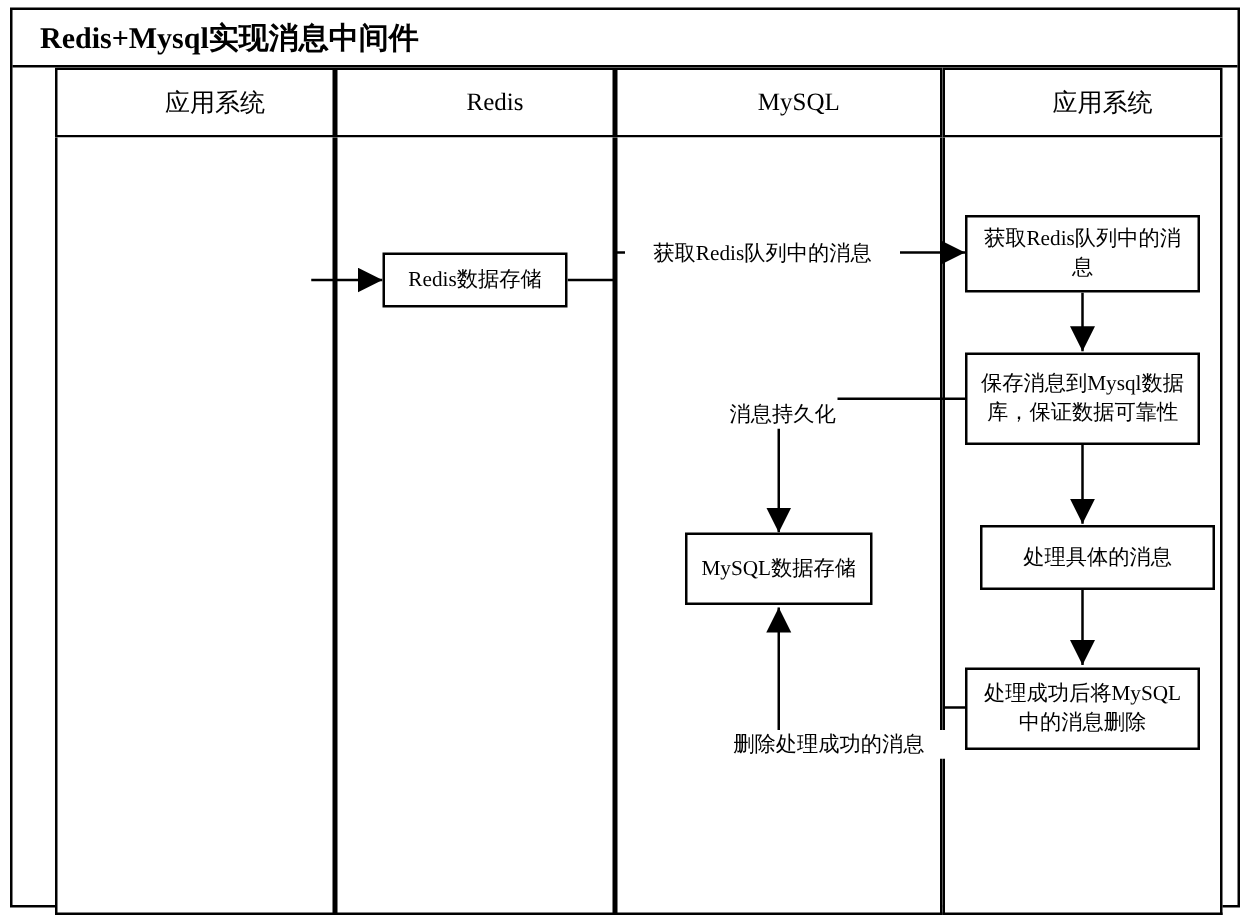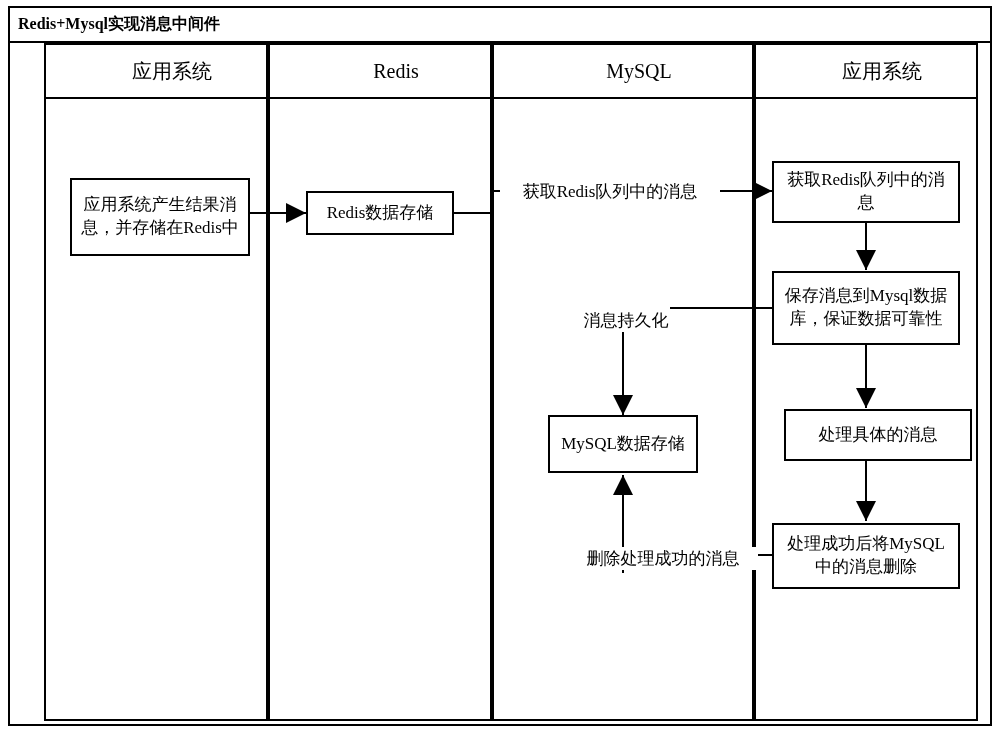--- a/index.html
+++ b/index.html
@@ -1,18 +1,18 @@
 <!DOCTYPE html>
 <html><head>
 <meta charset="utf-8">
 <style>
   * { box-sizing: border-box; margin: 0; padding: 0; }
   body { font-family: "SimSun", "宋体", serif; background: #fff; width: 1000px; height: 733px; position: relative; }
   .outer { position: absolute; left: 8px; top: 6px; width: 984px; height: 720px; border: 2px solid #000; }
-  .title { padding: 6px 8px; font-size: 16px; font-weight: bold; border-bottom: 2px solid #000; font-family: Liberation Serif, serif; }
+  .title { padding: 6px 22px; font-size: 24px; font-weight: bold; border-bottom: 2px solid #000; font-family: Liberation Serif, serif; }
   .lanes { position: relative; height: calc(100% - 38px); }
   .lane-header { position: absolute; top: 0; height: 56px; border: 2px solid #000; display: flex; align-items: center; justify-content: center; font-size: 20px; background: #fff; padding-left: 32px; }
   .lane-body { position: absolute; top: 56px; bottom: 0; border-left: 2px solid #000; border-right: 2px solid #000; border-bottom: 2px solid #000; background: #fff; }
   
   .l1h { left: 34px; width: 224px; }
   .l1b { left: 34px; width: 224px; }
   .l2h { left: 258px; width: 224px; }
   .l2b { left: 258px; width: 224px; }
   .l3h { left: 482px; width: 262px; font-family: Liberation Serif, serif; }
   .l3b { left: 482px; width: 262px; }
@@ -59,26 +59,25 @@
       <line x1="856" y1="418" x2="856" y2="478" stroke="#000" stroke-width="2" marker-end="url(#ah)"></line>
 
       <line x1="762" y1="265" x2="660" y2="265" stroke="#000" stroke-width="2"></line>
       <line x1="613" y1="280" x2="613" y2="372" stroke="#000" stroke-width="2" marker-end="url(#ah)"></line>
 
       <line x1="762" y1="512" x2="745" y2="512" stroke="#000" stroke-width="2"></line>
 
       <line x1="613" y1="530" x2="613" y2="432" stroke="#000" stroke-width="2" marker-end="url(#ah)"></line>
     </svg>
 
-    <div class="box" style="left:60px; top:135px; width:180px; height:78px;">应用系统产生结果消息，并存储在Redis中</div>
     <div class="box" style="left:296px; top:148px; width:148px; height:44px;">Redis数据存储</div>
     <div class="box" style="left:538px; top:372px; width:150px; height:58px;">MySQL数据存储</div>
     <div class="box" style="left:762px; top:118px; width:188px; height:62px;">获取Redis队列中的消息</div>
     <div class="box" style="left:762px; top:228px; width:188px; height:74px;">保存消息到Mysql数据库，保证数据可靠性</div>
     <div class="box" style="left:762px; top:366px; width:188px; height:52px;margin-left:12px;">处理具体的消息</div>
     <div class="box" style="left:762px; top:480px; width:188px; height:66px;">处理成功后将MySQL中的消息删除</div>
 
     <div class="label" style="left:490px; top:137px; width:220px;">获取Redis队列中的消息</div>
     <div class="label" style="left:566px; top:266px; width:100px;">消息持久化</div>
-    <div class="label" style="left:558px; top:504px; width:190px;font-family:Liberation Mono, monospace;">删除处理成功的消息</div>
+    <div class="label" style="left:558px; top:530px; width:190px;font-family:Liberation Mono, monospace;">删除处理成功的消息</div>
 
   </div>
 </div>
 
 </body></html>

